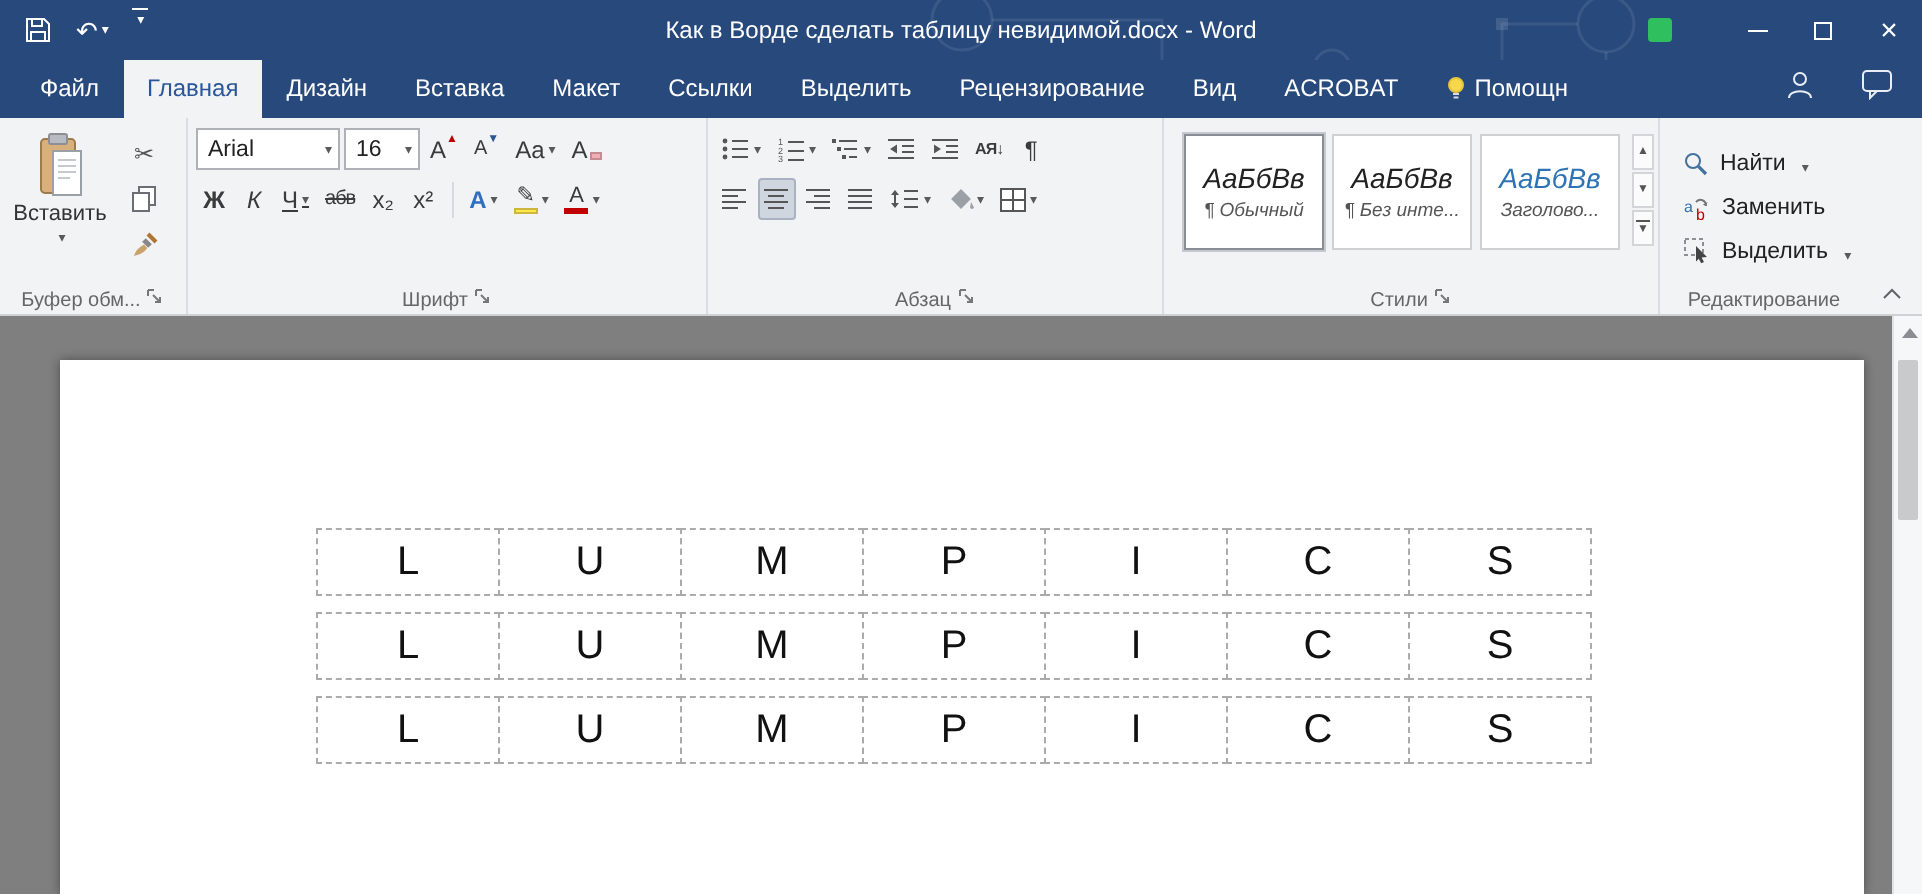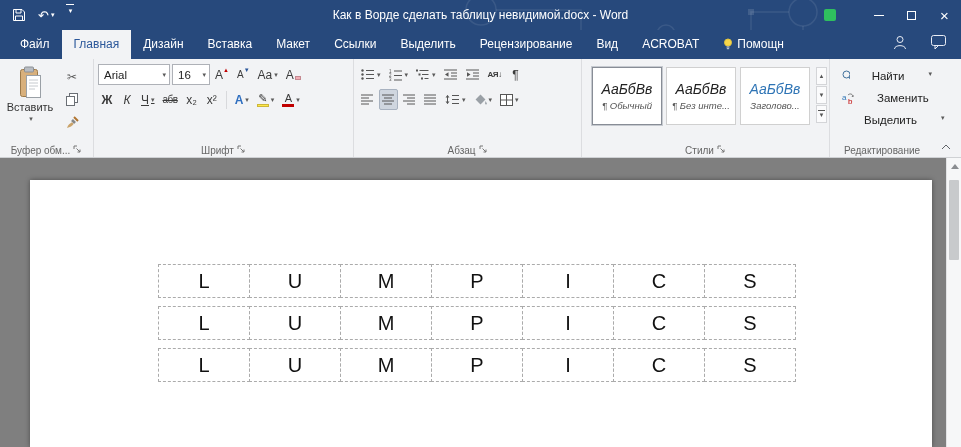--- a/index.html
+++ b/index.html
@@ -60,21 +60,21 @@
   .styles-wrap { display:flex; gap:4px; padding:5px 0 0 6px;font-style:italic; }
   .style-card { width:70px; height:58px; background:#fff; border:1px solid #d0d0d0; display:flex; flex-direction:column; align-items:center; justify-content:center; gap:3px; }
   .style-card.selected { border:1px solid #888d96; box-shadow:0 0 0 1px #c6cad0; }
   .style-preview { font-size:14px; }
   .style-name { font-size:9.5px; color:#555; white-space:nowrap; }
   .style-scroll { width:15px; display:flex; flex-direction:column; gap:1px; margin-left:2px; }
   .ssb { height:18px; background:#fbfbfc; border:1px solid #d4d5d8; display:flex; align-items:center; justify-content:center; font-size:6px; color:#555; flex-direction:column; }
   .ssb .mline { width:7px; height:1px; background:#555; margin-bottom:1px; }
 
   .edit-col { padding:8px 0 0 8px; display:flex; flex-direction:column; gap:4px; }
-  .edit-item { display:flex; align-items:flex-start; gap:22px; font-size:11.5px; color:#222; height:18px; }
+  .edit-item { display:flex; align-items:flex-end; gap:6px; font-size:11.5px; color:#222; height:18px; }
 
   .collapse-btn { position:absolute; right:7px; bottom:3px; width:16px; height:14px; display:flex; align-items:center; justify-content:center; }
 
   
   .docarea { height:289px; background:#7f7f7f; position:relative; }
   .page { position:absolute; left:30px; top:22px; width:902px; height:267px; background:#fff; box-shadow:0 0 5px rgba(0,0,0,.4); }
   .doc-table { position:absolute; left:128px; top:84px; }
   .trow { display:flex; margin-bottom:8px; }
   .tcell { width:92px; height:34px; border:1px dashed #ababab; margin-left:-1px; display:flex; align-items:center; justify-content:center; font-size:20px; color:#111; }
   .trow .tcell:first-child { margin-left:0; }

